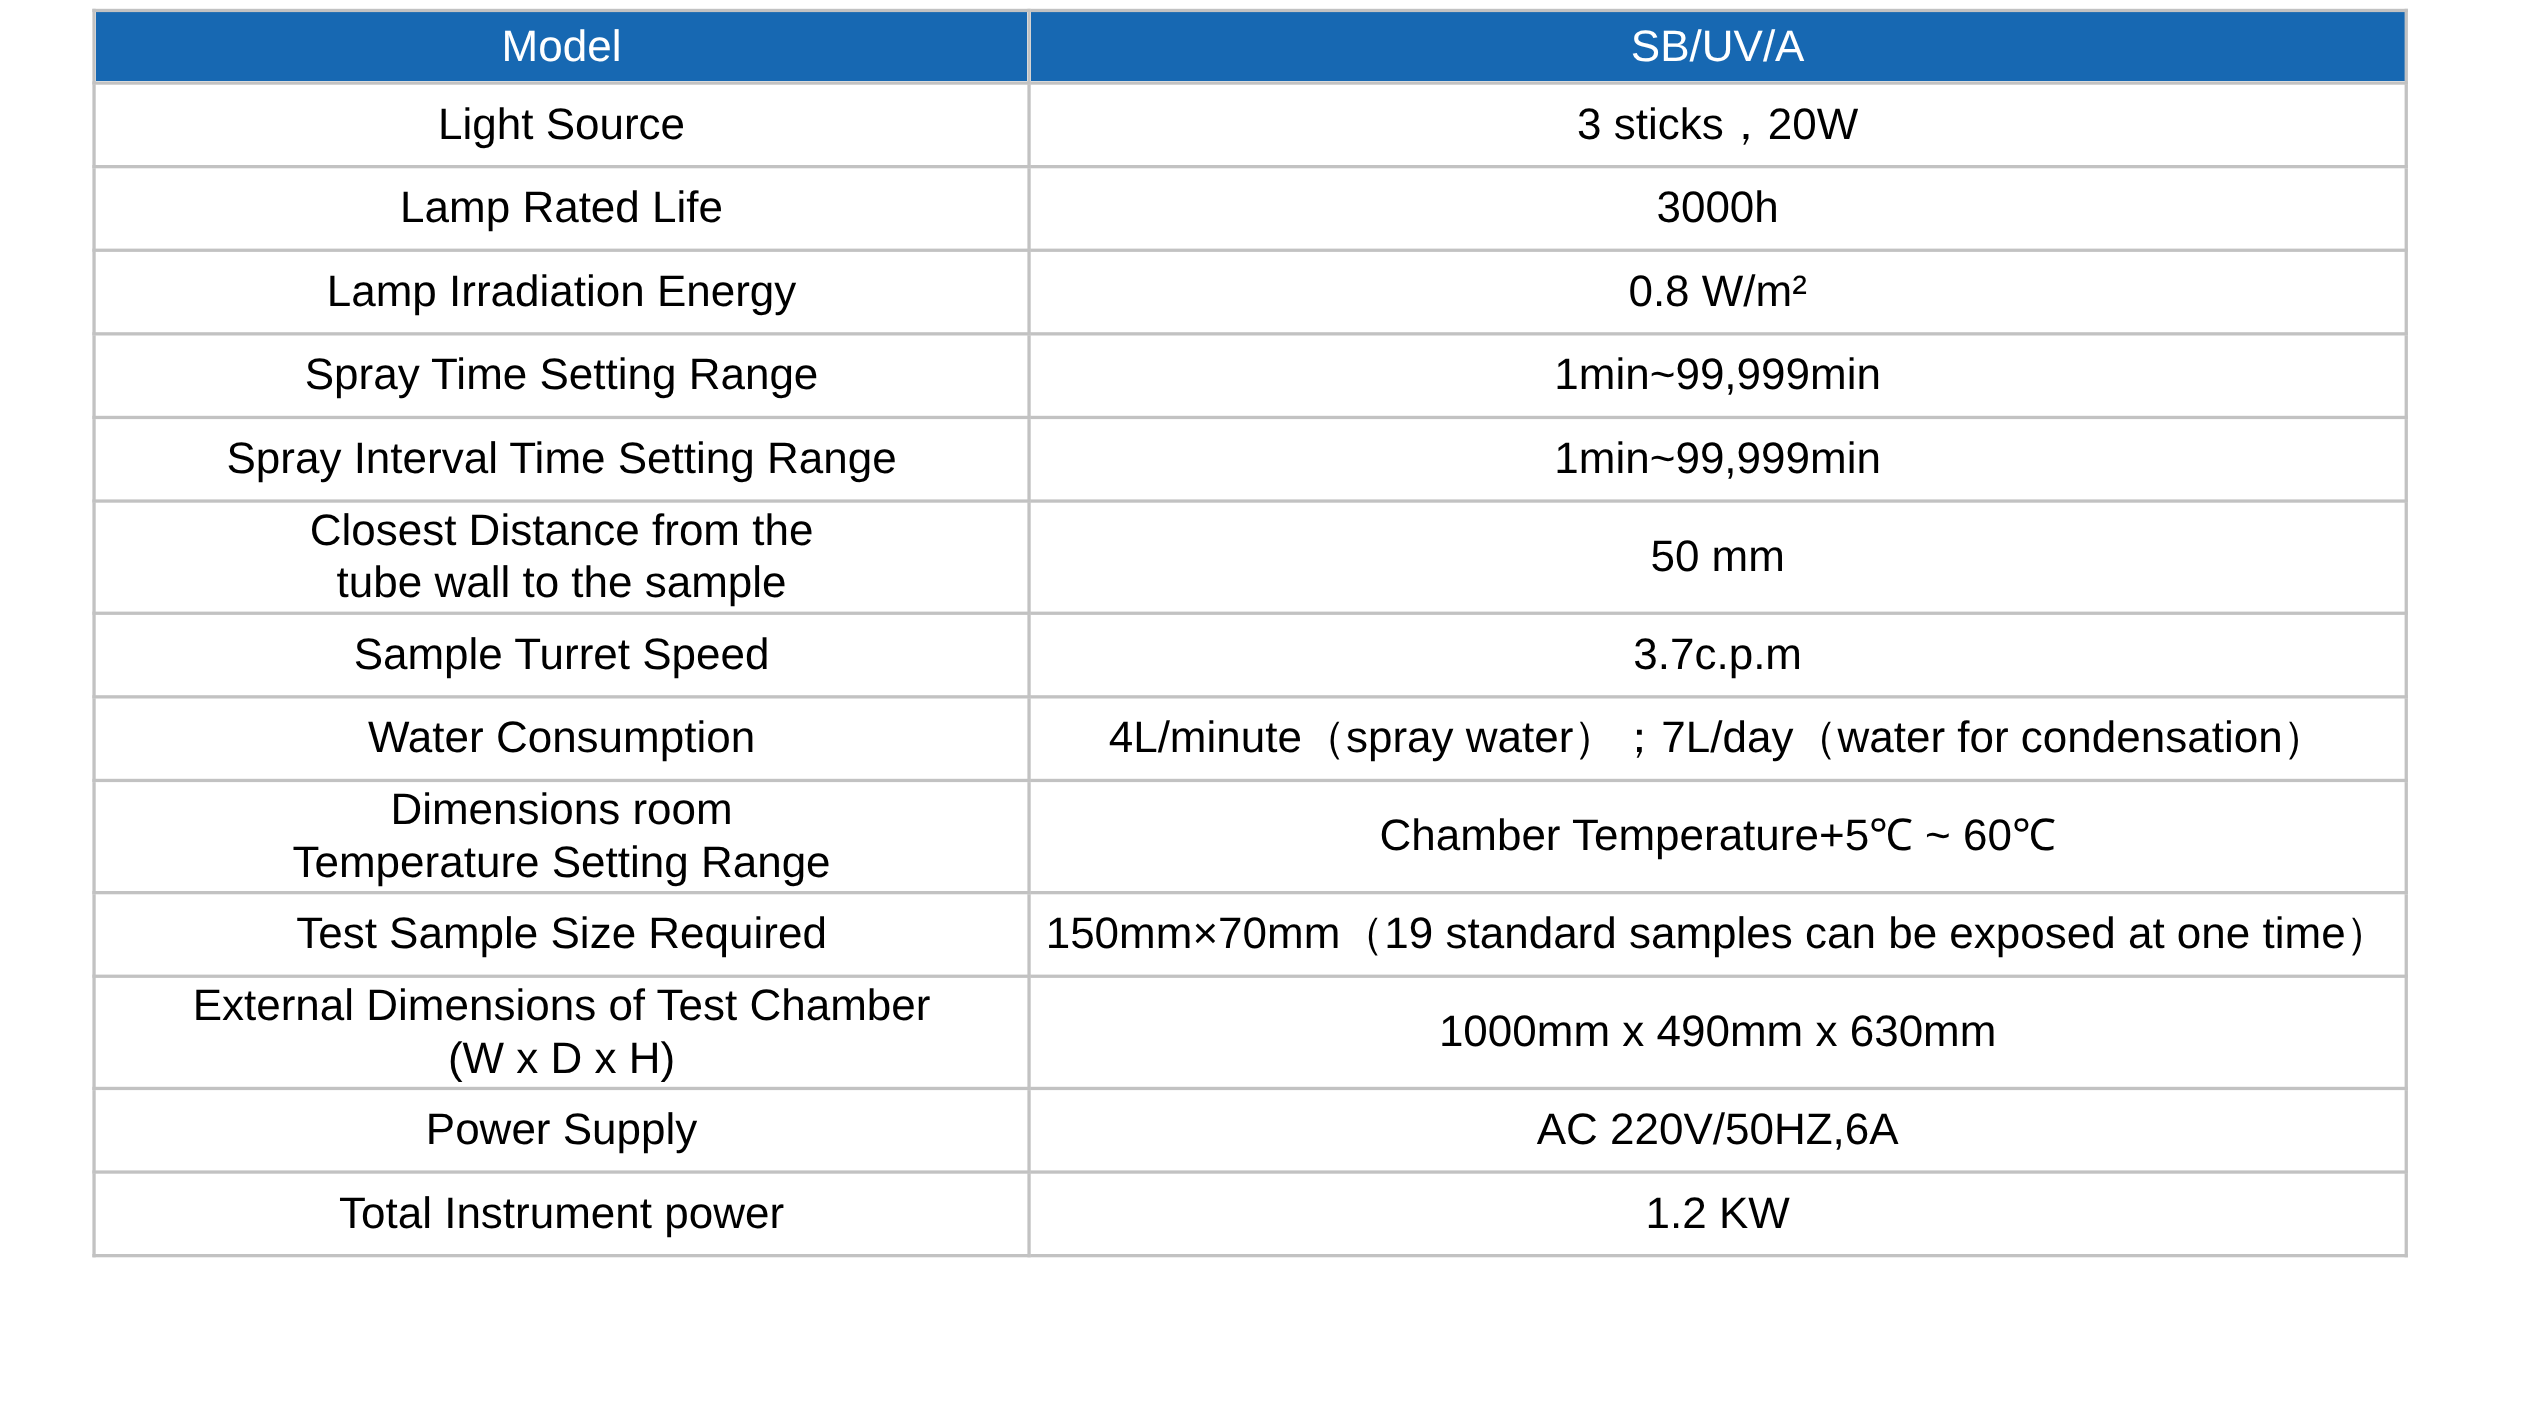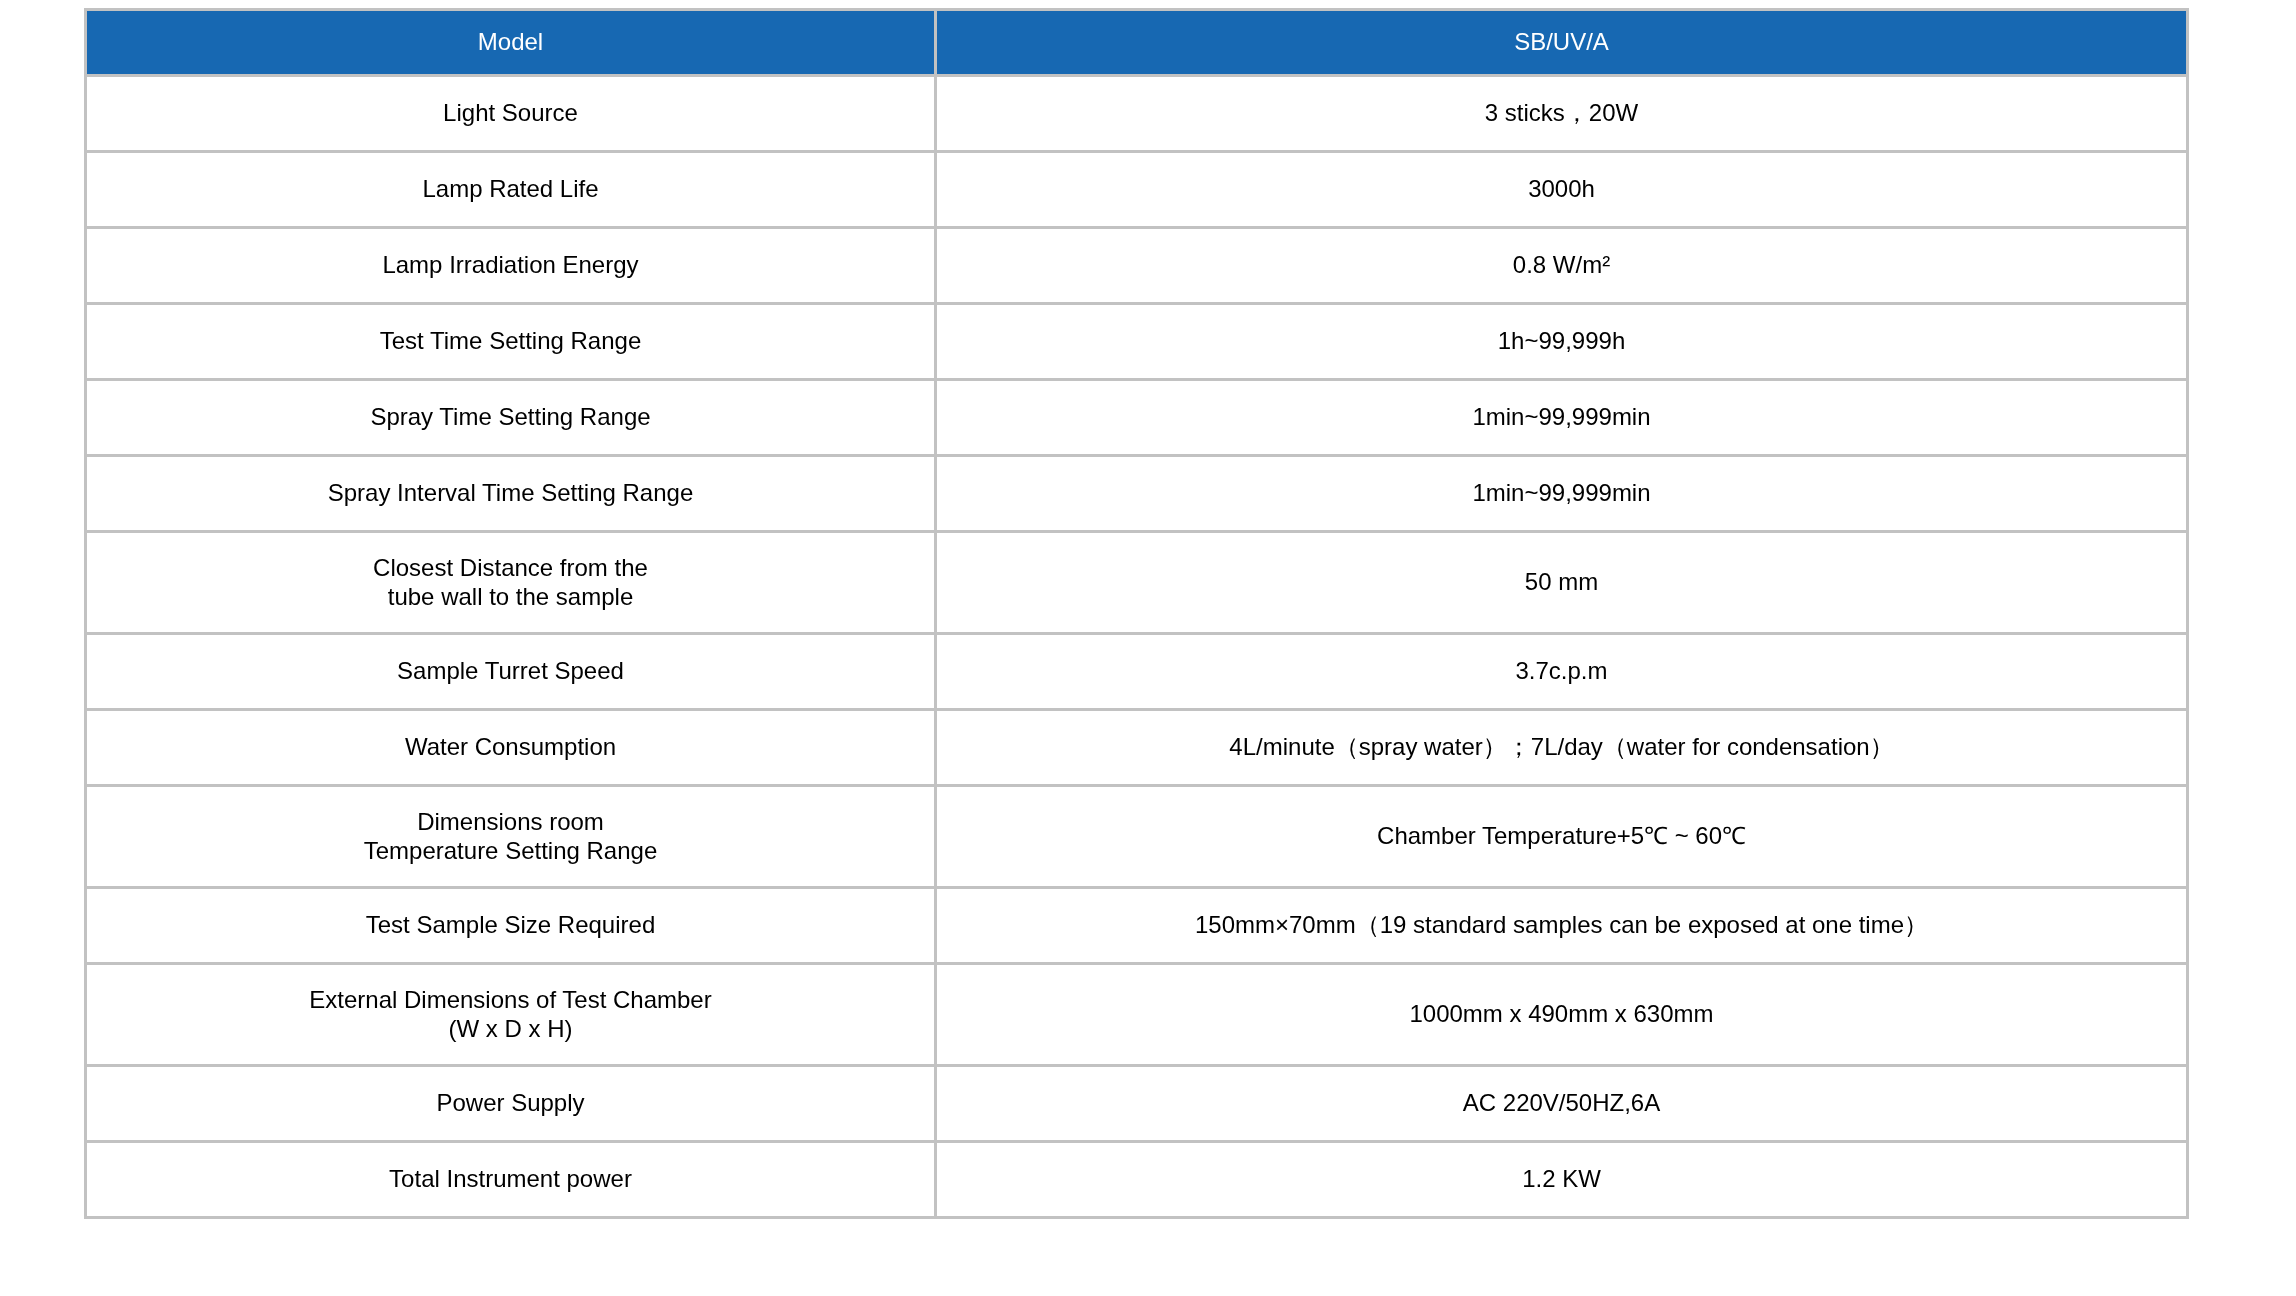--- a/index.html
+++ b/index.html
@@ -22,21 +22,21 @@
     border-collapse: collapse;
     table-layout: fixed;
   }
   table.spec-table col.c1 { width: 850px; }
   table.spec-table col.c2 { width: 1252px; }
   table.spec-table th,
   table.spec-table td {
     border: 3px solid var(--border-color, #c2c2c2);
     text-align: center;
     vertical-align: middle;
-    font-size: 24px;
+    font-size: 40px;
     font-weight: 400;
     line-height: 1.18;
     white-space: pre-line;
     padding: 2px 10px;
     overflow: hidden;
   }
   tr.header-row {
     height: 66px;
   }
   tr.header-row th {
@@ -64,24 +64,20 @@
       <td>Light Source</td>
       <td>3 sticks，20W</td>
     </tr>
     <tr class="spec-row">
       <td>Lamp Rated Life</td>
       <td>3000h</td>
     </tr>
     <tr class="spec-row">
       <td>Lamp Irradiation Energy</td>
       <td>0.8 W/m²</td>
-    </tr>
-    <tr class="spec-row">
-      <td>Test Time Setting Range</td>
-      <td>1h~99,999h</td>
     </tr>
     <tr class="spec-row">
       <td>Spray Time Setting Range</td>
       <td>1min~99,999min</td>
     </tr>
     <tr class="spec-row">
       <td>Spray Interval Time Setting Range</td>
       <td>1min~99,999min</td>
     </tr>
     <tr class="spec-row tall">

